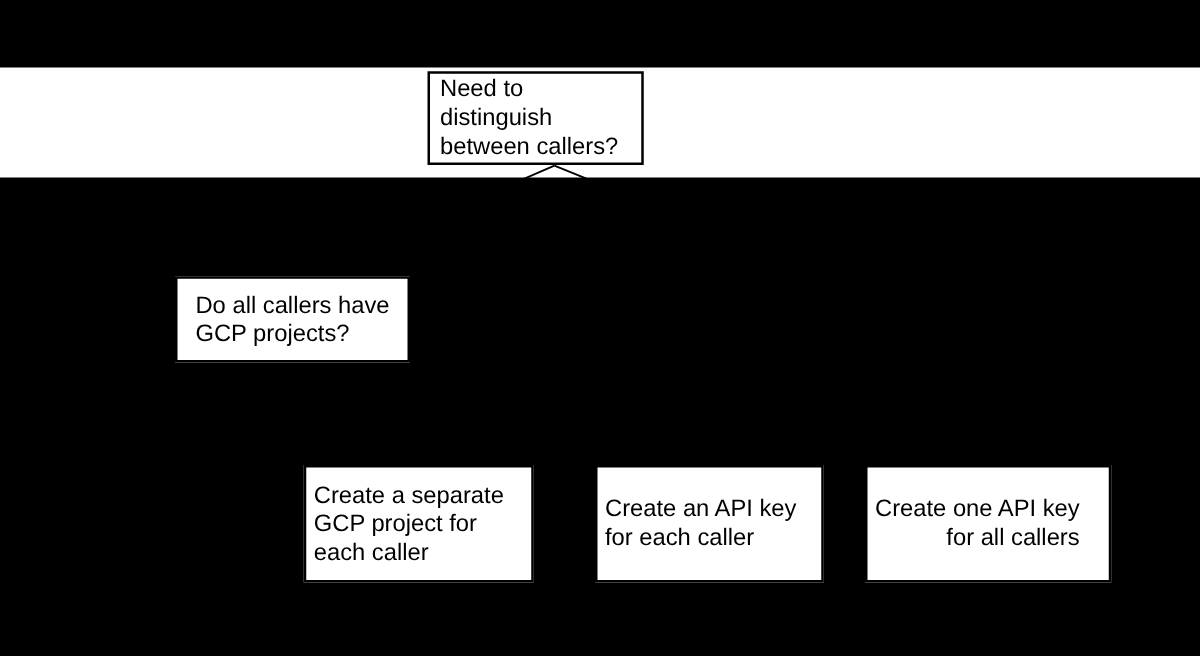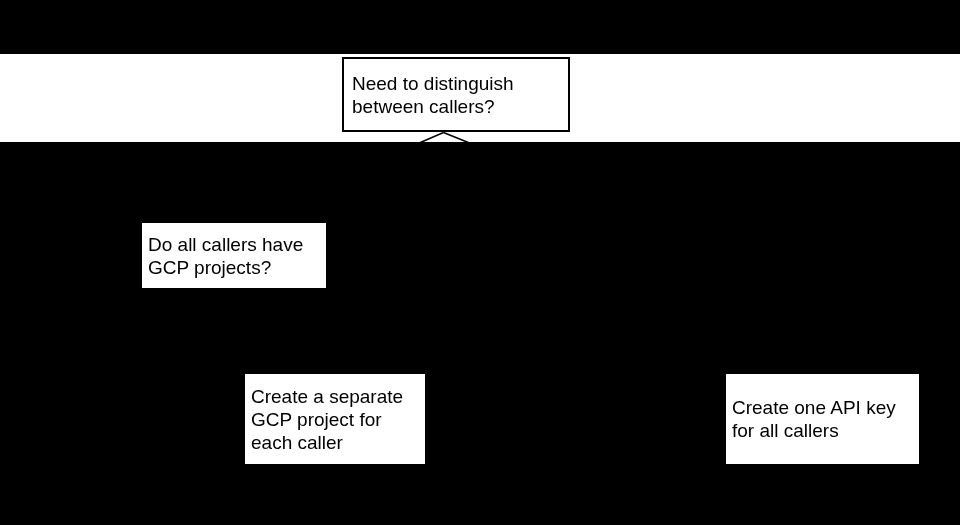--- a/index.html
+++ b/index.html
@@ -28,27 +28,27 @@
     background: #ffffff;
     border: 2px solid #000000;
     color: #000000;
     font-size: 19px;
     line-height: 23px;
     display: flex;
     align-items: center;
     padding: 0 6px;
   }
   .node .label { white-space: pre-line; }
-  .node-root   { left: 342px; top: 57px;  width: 228px; height: 75px; padding: 0 8px; }
-  .node-qleft  { left: 140px; top: 221px; width: 188px; height: 69px; }
+  .node-root   { left: 342px; top: 57px;  width: 173px; height: 75px; padding: 0 8px; }
+  .node-qleft  { left: 140px; top: 221px; width: 188px; height: 69px; justify-content: center; }
   .node-qright { left: 580px; top: 221px; width: 174px; height: 69px; }
   .node-leaf1  { left: 28px;  top: 372px; width: 174px; height: 94px; }
   .node-leaf2  { left: 243px; top: 372px; width: 184px; height: 94px; }
   .node-leaf3  { left: 476px; top: 372px; width: 183px; height: 94px; }
-  .node-leaf4  { left: 724px; top: 372px; width: 197px; height: 94px; }
+  .node-leaf4  { left: 692px; top: 372px; width: 197px; height: 94px; text-align: right; }
 </style>
 </head>
 <body>
 
 <div class="canvas">
 
   <div class="white-band"></div>
 
   <svg class="connectors" width="960" height="525" viewBox="0 0 960 525" xmlns="http://www.w3.org/2000/svg">
     <g stroke="#000000" stroke-width="1.5" fill="none">
@@ -72,19 +72,23 @@
   </div>
 
 
 
   <div class="node node-leaf2">
     <span class="label">Create a separate
 GCP project for
 each caller</span>
   </div>
 
+  <div class="node node-leaf3">
+    <span class="label">Create an API key
+for each caller</span>
+  </div>
 
   <div class="node node-leaf4">
     <span class="label">Create one API key
 for all callers</span>
   </div>
 
 </div>
 
 </body></html>

